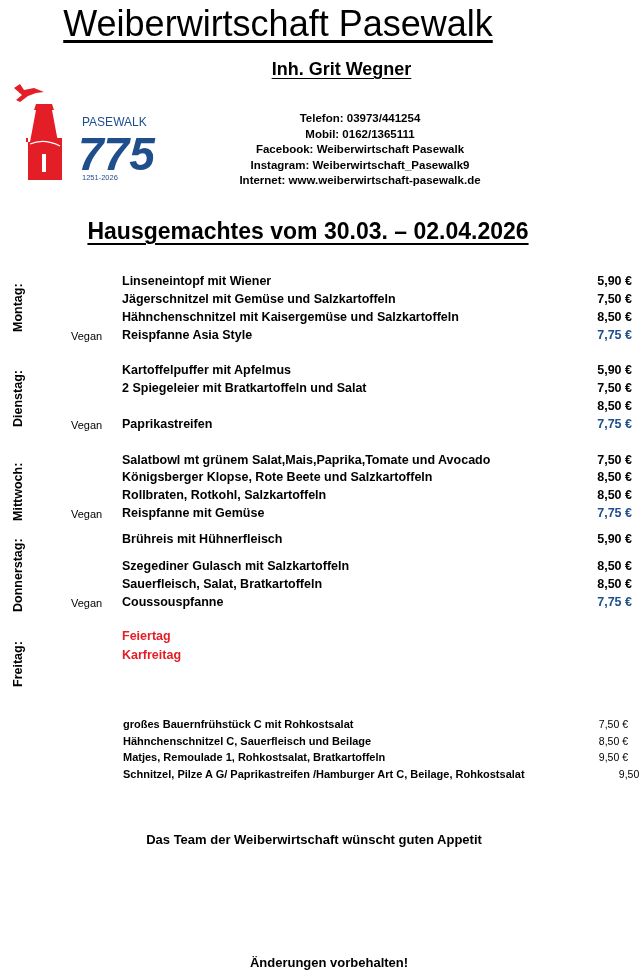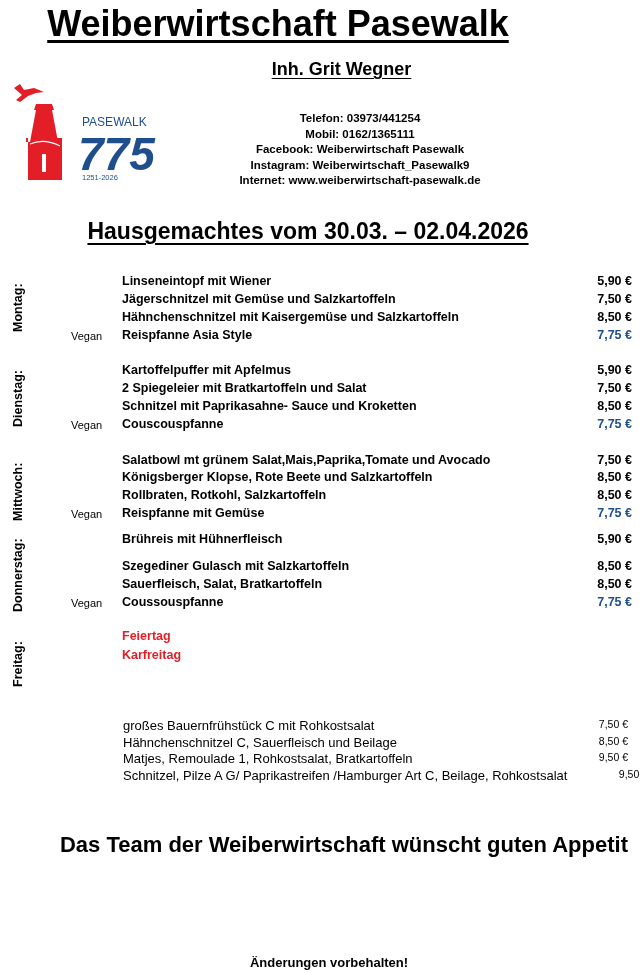--- a/index.html
+++ b/index.html
@@ -1,19 +1,19 @@
 <!DOCTYPE html>
 <html><head>
 <meta charset="utf-8">
 <style>
   html, body { margin:0; padding:0; background:#ffffff; }
   body { width:640px; height:973px; position:relative; overflow:hidden;
          font-family:"Liberation Sans", "DejaVu Sans", sans-serif; color:#000; }
   .abs { position:absolute; }
-  .title { left:0; width:556px; top:2px; text-align:center; font-weight:bold;
+  .title { left:0; width:556px; top:2px; text-align:center; font-weight:normal;
            font-size:36px; line-height:44px; }
   .title span { text-decoration:underline; text-decoration-thickness:3px; text-underline-offset:4px; }
   .owner { left:0; width:640px; top:57px; text-align:center; font-weight:bold;
            font-size:18px; line-height:24px; }
   .owner span { text-decoration:underline; text-underline-offset:3px;margin-left:43px; }
   .logo { left:6px; top:80px; width:160px; height:105px; }
   .contact { left:150px; width:420px; top:111px; text-align:center; font-weight:bold;
              font-size:11.5px; line-height:15.5px; }
   .contact div { white-space:nowrap; }
   .heading { left:0; width:616px; top:216px; text-align:center; font-weight:bold;
@@ -21,23 +21,23 @@
   .heading span { text-decoration:underline; text-underline-offset:4px; }
   .day-label { font-weight:bold; font-size:12.5px; transform:rotate(-90deg);
                transform-origin:left top; white-space:nowrap; }
   .row { left:0; width:640px; height:18px; }
   .vegan-tag { position:absolute; left:71px; top:2px; font-size:11px; }
   .dish { position:absolute; left:122px; top:0; font-weight:bold; font-size:12.5px; white-space:nowrap; }
   .price { position:absolute; right:8px; top:0; font-weight:bold; font-size:12.5px; white-space:nowrap; }
   .blue { color:#1f4e8c; }
   .red { color:#e41e26; }
   .extra { left:0; width:640px; height:17px; }
-  .extra .dish-s { position:absolute; left:123px; top:0; font-size:13px; white-space:nowrap; }
+  .extra .dish-s { position:absolute; left:123px; top:0; font-size:11px; white-space:nowrap;font-weight:bold; }
   .extra .price-s { position:absolute; right:12px; top:0; font-size:10.5px; white-space:nowrap; }
-  .closing { left:12px; width:616px; top:832px; text-align:right; font-weight:bold; font-size:22px; }
+  .closing { left:6px; width:616px; top:832px; text-align:center; font-weight:bold; font-size:13px; }
   .note { left:0; width:658px; top:955px; text-align:center; font-weight:bold; font-size:13px; }
 </style>
 </head>
 <body>
 
 <div class="abs title"><span>Weiberwirtschaft Pasewalk</span></div>
 <div class="abs owner"><span>Inh. Grit Wegner</span></div>
 
 <div class="abs logo">
   <svg width="160" height="105" viewBox="0 0 160 105">
@@ -93,26 +93,25 @@
 
 <div class="abs row" style="top:363px;">
   <span class="dish">Kartoffelpuffer mit Apfelmus</span>
   <span class="price">5,90 €</span>
 </div>
 <div class="abs row" style="top:381px;">
   <span class="dish">2 Spiegeleier mit Bratkartoffeln und Salat</span>
   <span class="price">7,50 €</span>
 </div>
 <div class="abs row" style="top:399px;">
-  <span class="dish">Schnitzel mit Paprikasahne- Sauce und Kroketten</span>
   <span class="price">8,50 €</span>
 </div>
 <div class="abs row" style="top:417px;">
   <span class="vegan-tag">Vegan</span>
-  <span class="dish">Couscouspfanne</span>
+  <span class="dish">Paprikastreifen</span>
   <span class="price blue">7,75 €</span>
 </div>
 
 <div class="abs row" style="top:453px;">
   <span class="dish">Salatbowl mt grünem Salat,Mais,Paprika,Tomate und Avocado</span>
   <span class="price">7,50 €</span>
 </div>
 <div class="abs row" style="top:470px;">
   <span class="dish">Königsberger Klopse, Rote Beete und Salzkartoffeln</span>
   <span class="price">8,50 €</span>

